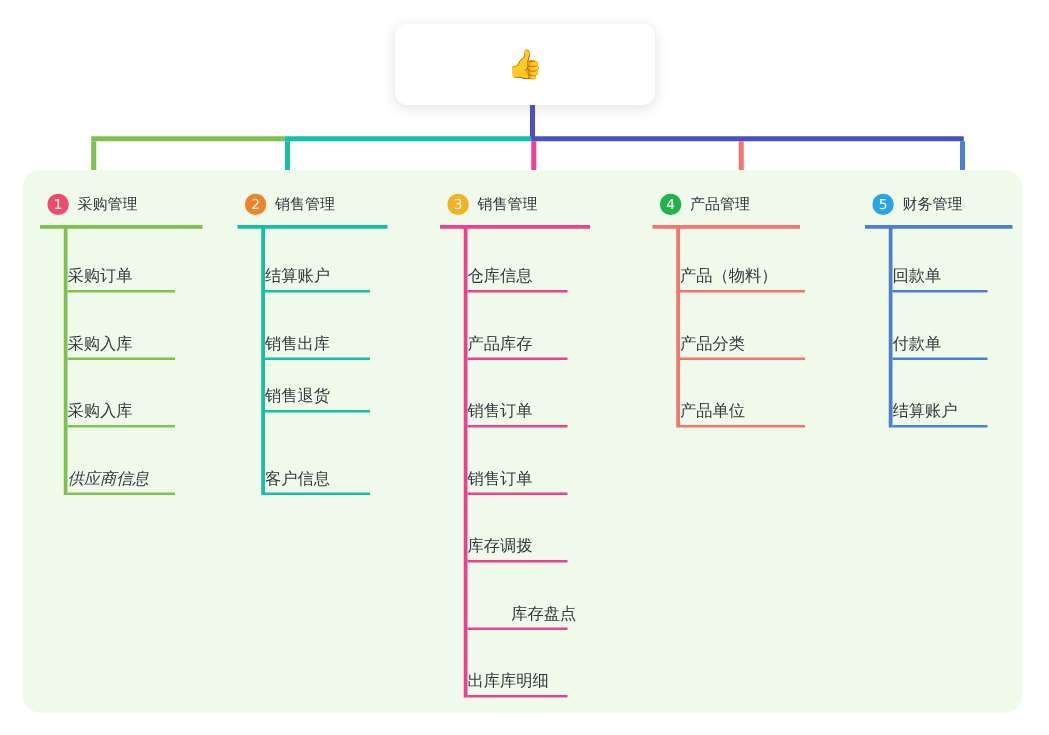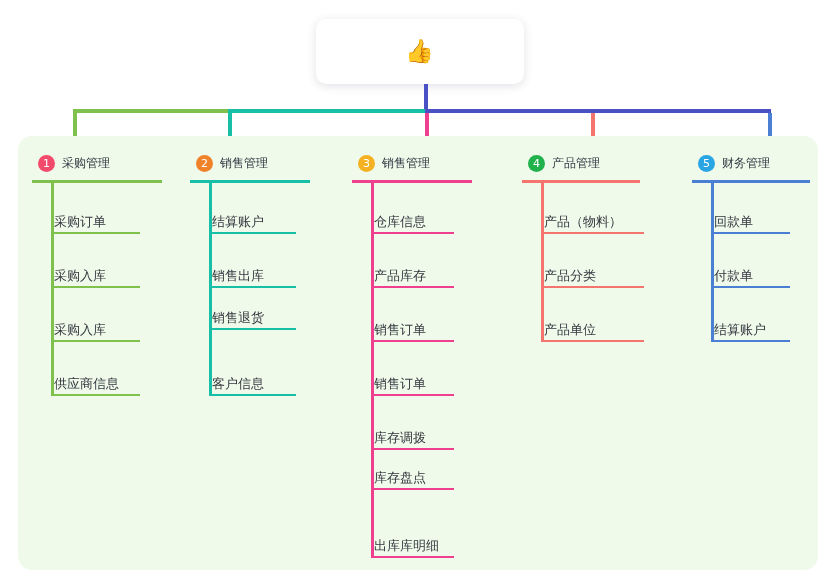--- a/index.html
+++ b/index.html
@@ -98,21 +98,21 @@
         <div class="col" style="left: 0px; width: 150px;">
           <div class="col-head" style="margin-top: 14px;">
             <span class="badge" style="background: rgb(242, 74, 107);">1</span>
             <span class="col-title">采购管理</span>
           </div>
           <div class="head-rule" style="top: 44px; width: 130px; background: rgb(126, 194, 77);"></div>
           <div class="trunk" style="left: 33px; top: 44px; height: 216px; background: rgb(126, 194, 77);"></div>
           <div class="item" style="top: 76px;"><span class="item-label">采购订单</span><div class="item-rule" style="width: 86px; background: rgb(126, 194, 77);"></div></div>
           <div class="item" style="top: 130px;"><span class="item-label">采购入库</span><div class="item-rule" style="width: 86px; background: rgb(126, 194, 77);"></div></div>
           <div class="item" style="top: 184px;"><span class="item-label">采购入库</span><div class="item-rule" style="width: 86px; background: rgb(126, 194, 77);"></div></div>
-          <div class="item" style="top: 238px;"><span class="item-label">供应商信息</span><div class="item-rule" style="width: 86px; background: rgb(126, 194, 77);"></div></div>
+          <div class="item" style="top: 238px; font-style: italic;"><span class="item-label">供应商信息</span><div class="item-rule" style="width: 86px; background: rgb(126, 194, 77);"></div></div>
         </div>
         <div class="col" style="left: 158px; width: 150px;">
           <div class="col-head" style="margin-top: 14px;">
             <span class="badge" style="background: rgb(240, 130, 42);">2</span>
             <span class="col-title">销售管理</span>
           </div>
           <div class="head-rule" style="top: 44px; width: 120px; background: rgb(23, 191, 166);"></div>
           <div class="trunk" style="left: 33px; top: 44px; height: 216px; background: rgb(23, 191, 166);"></div>
           <div class="item" style="top: 76px;"><span class="item-label">结算账户</span><div class="item-rule" style="width: 84px; background: rgb(23, 191, 166);"></div></div>
           <div class="item" style="top: 130px;"><span class="item-label">销售出库</span><div class="item-rule" style="width: 84px; background: rgb(23, 191, 166);"></div></div>
@@ -124,21 +124,21 @@
             <span class="badge" style="background: rgb(244, 178, 35);">3</span>
             <span class="col-title">销售管理</span>
           </div>
           <div class="head-rule" style="top: 44px; width: 120px; background: rgb(239, 63, 143);"></div>
           <div class="trunk" style="left: 33px; top: 44px; height: 378px; background: rgb(239, 63, 143);"></div>
           <div class="item" style="top: 76px;"><span class="item-label">仓库信息</span><div class="item-rule" style="width: 80px; background: rgb(239, 63, 143);"></div></div>
           <div class="item" style="top: 130px;"><span class="item-label">产品库存</span><div class="item-rule" style="width: 80px; background: rgb(239, 63, 143);"></div></div>
           <div class="item" style="top: 184px;"><span class="item-label">销售订单</span><div class="item-rule" style="width: 80px; background: rgb(239, 63, 143);"></div></div>
           <div class="item" style="top: 238px;"><span class="item-label">销售订单</span><div class="item-rule" style="width: 80px; background: rgb(239, 63, 143);"></div></div>
           <div class="item" style="top: 292px;"><span class="item-label">库存调拨</span><div class="item-rule" style="width: 80px; background: rgb(239, 63, 143);"></div></div>
-          <div class="item" style="top: 332px;"><span class="item-label">库存盘点</span><div class="item-rule" style="width: 80px; background: rgb(239, 63, 143);"></div></div>
+          <div class="item" style="top: 346px; padding-left: 35px;"><span class="item-label">库存盘点</span><div class="item-rule" style="width: 80px; background: rgb(239, 63, 143);"></div></div>
           <div class="item" style="top: 400px;"><span class="item-label">出库库明细</span><div class="item-rule" style="width: 80px; background: rgb(239, 63, 143);"></div></div>
         </div>
         <div class="col" style="left: 490px; width: 150px;">
           <div class="col-head" style="margin-top: 14px;">
             <span class="badge" style="background: rgb(34, 178, 76);">4</span>
             <span class="col-title">产品管理</span>
           </div>
           <div class="head-rule" style="top: 44px; width: 118px; background: rgb(244, 117, 110);"></div>
           <div class="trunk" style="left: 33px; top: 44px; height: 162px; background: rgb(244, 117, 110);"></div>
           <div class="item" style="top: 76px;"><span class="item-label">产品（物料）</span><div class="item-rule" style="width: 100px; background: rgb(244, 117, 110);"></div></div>

